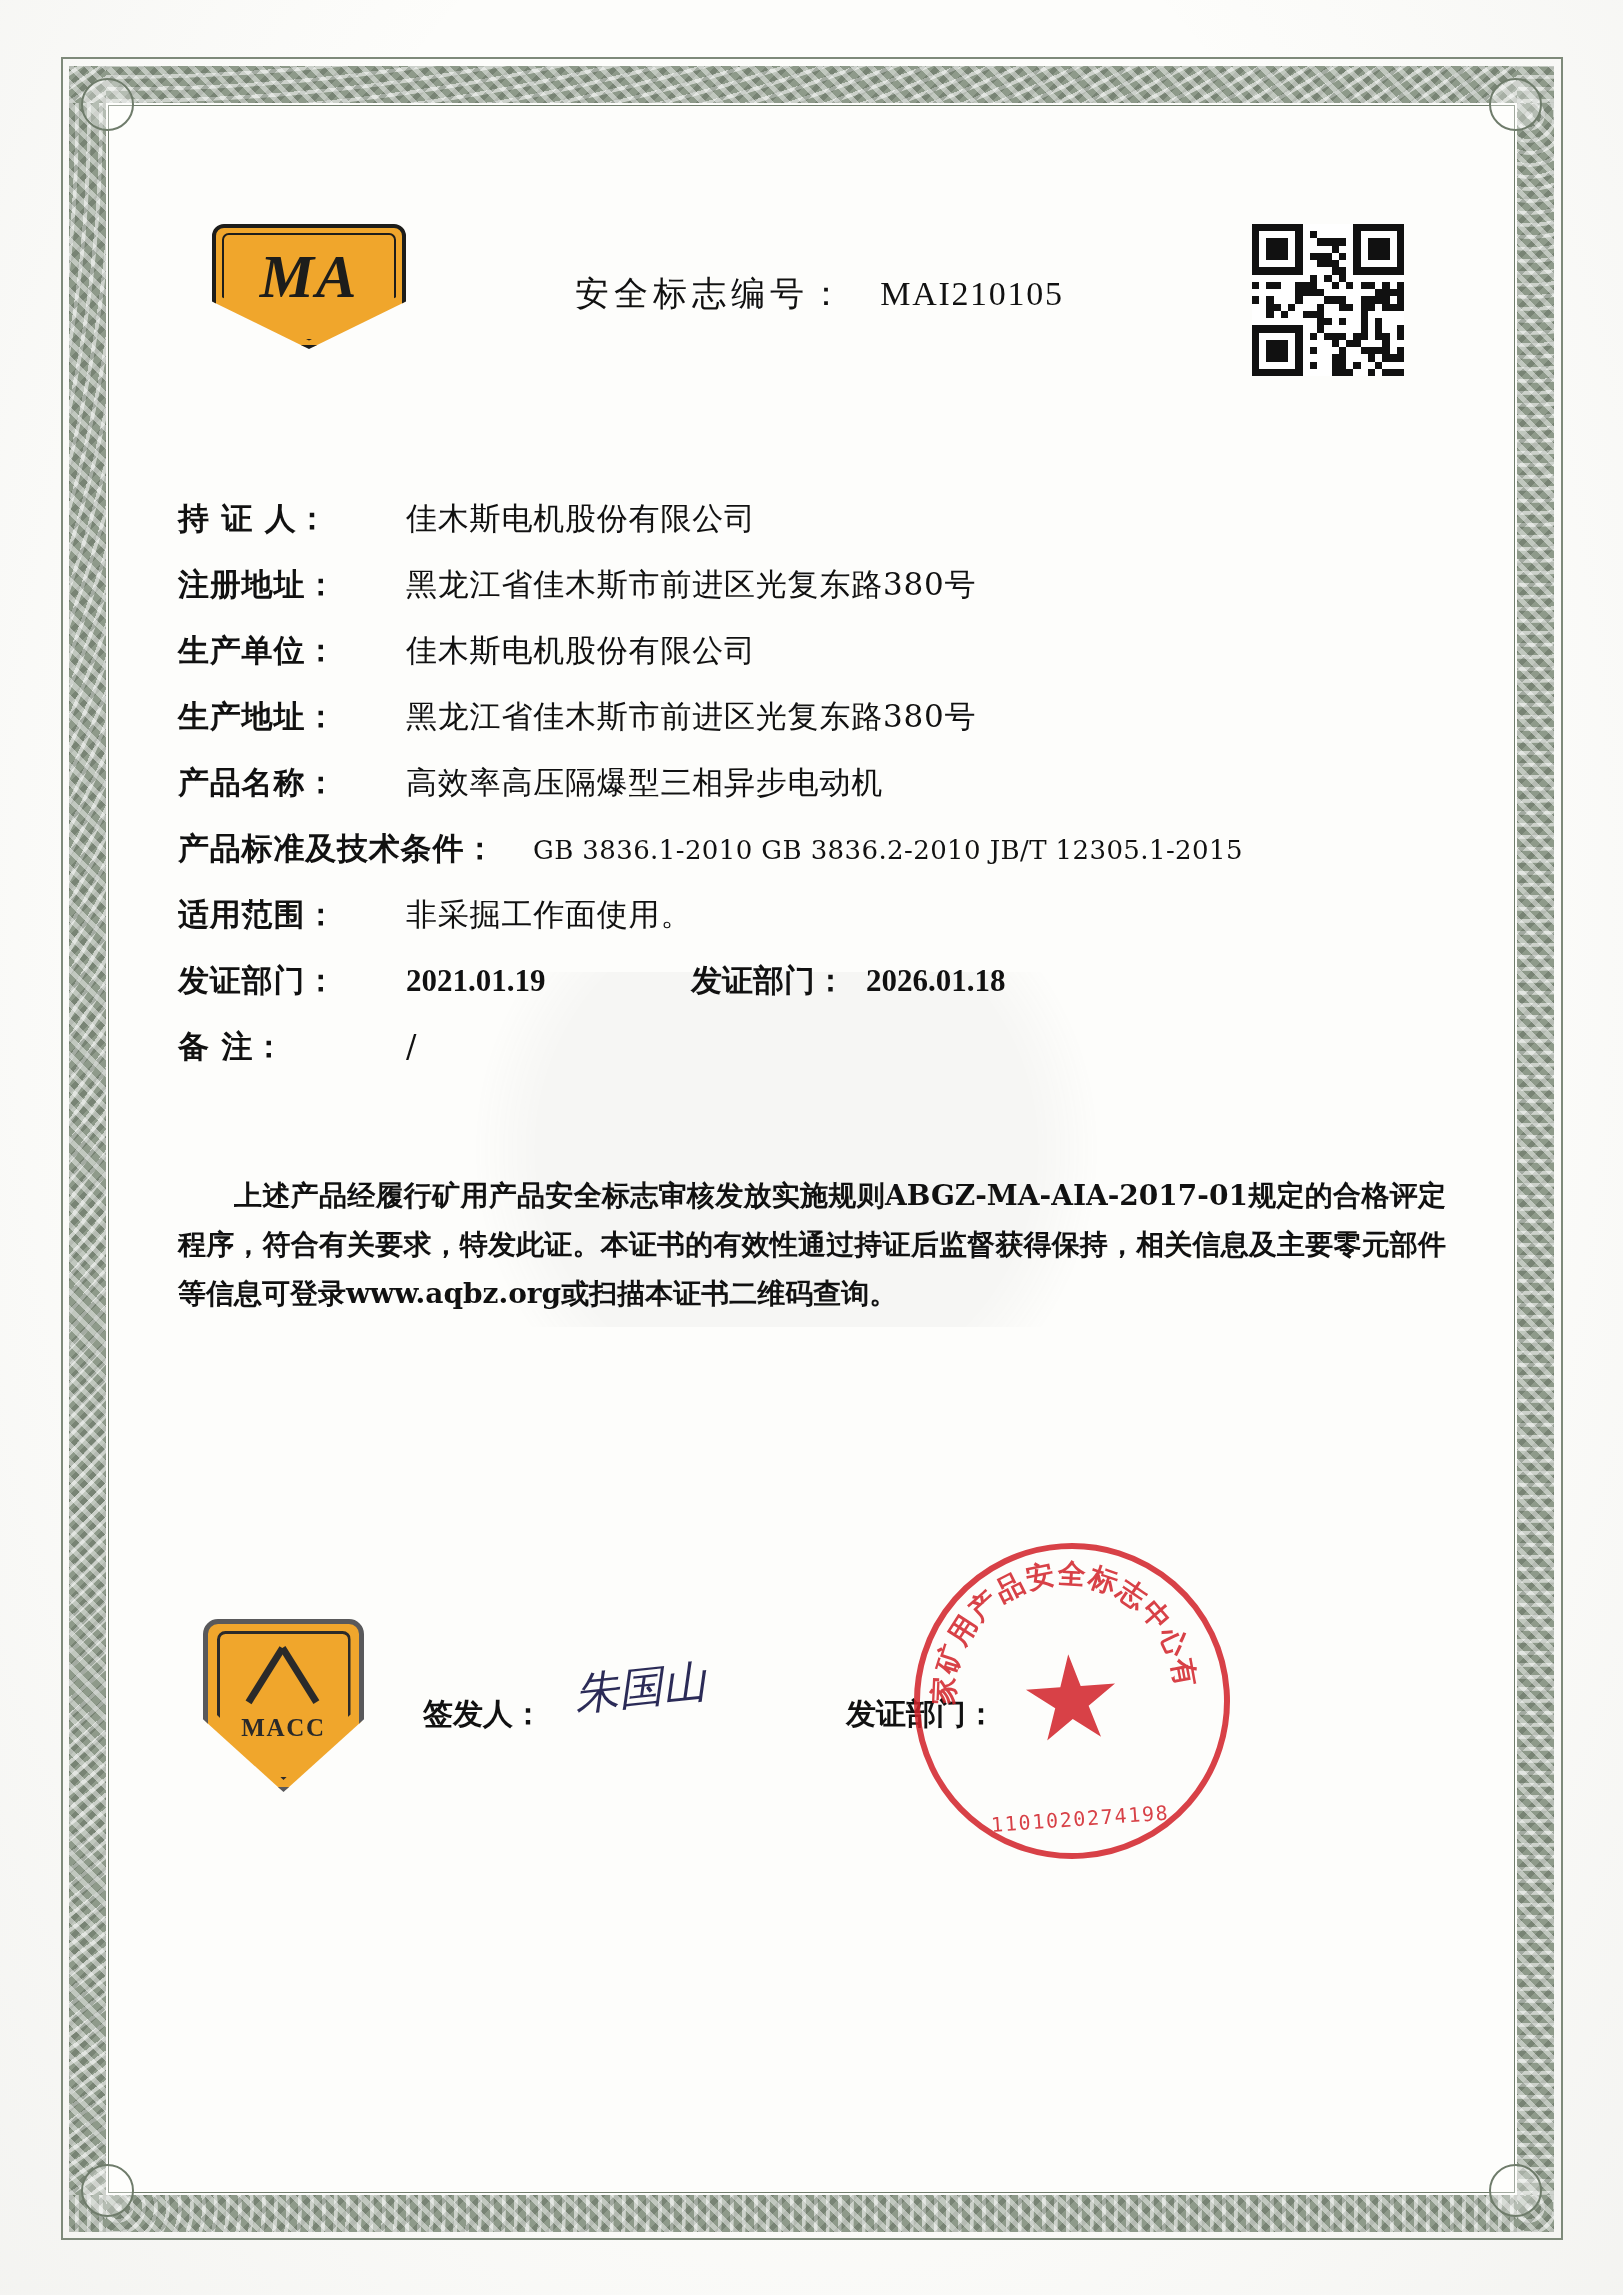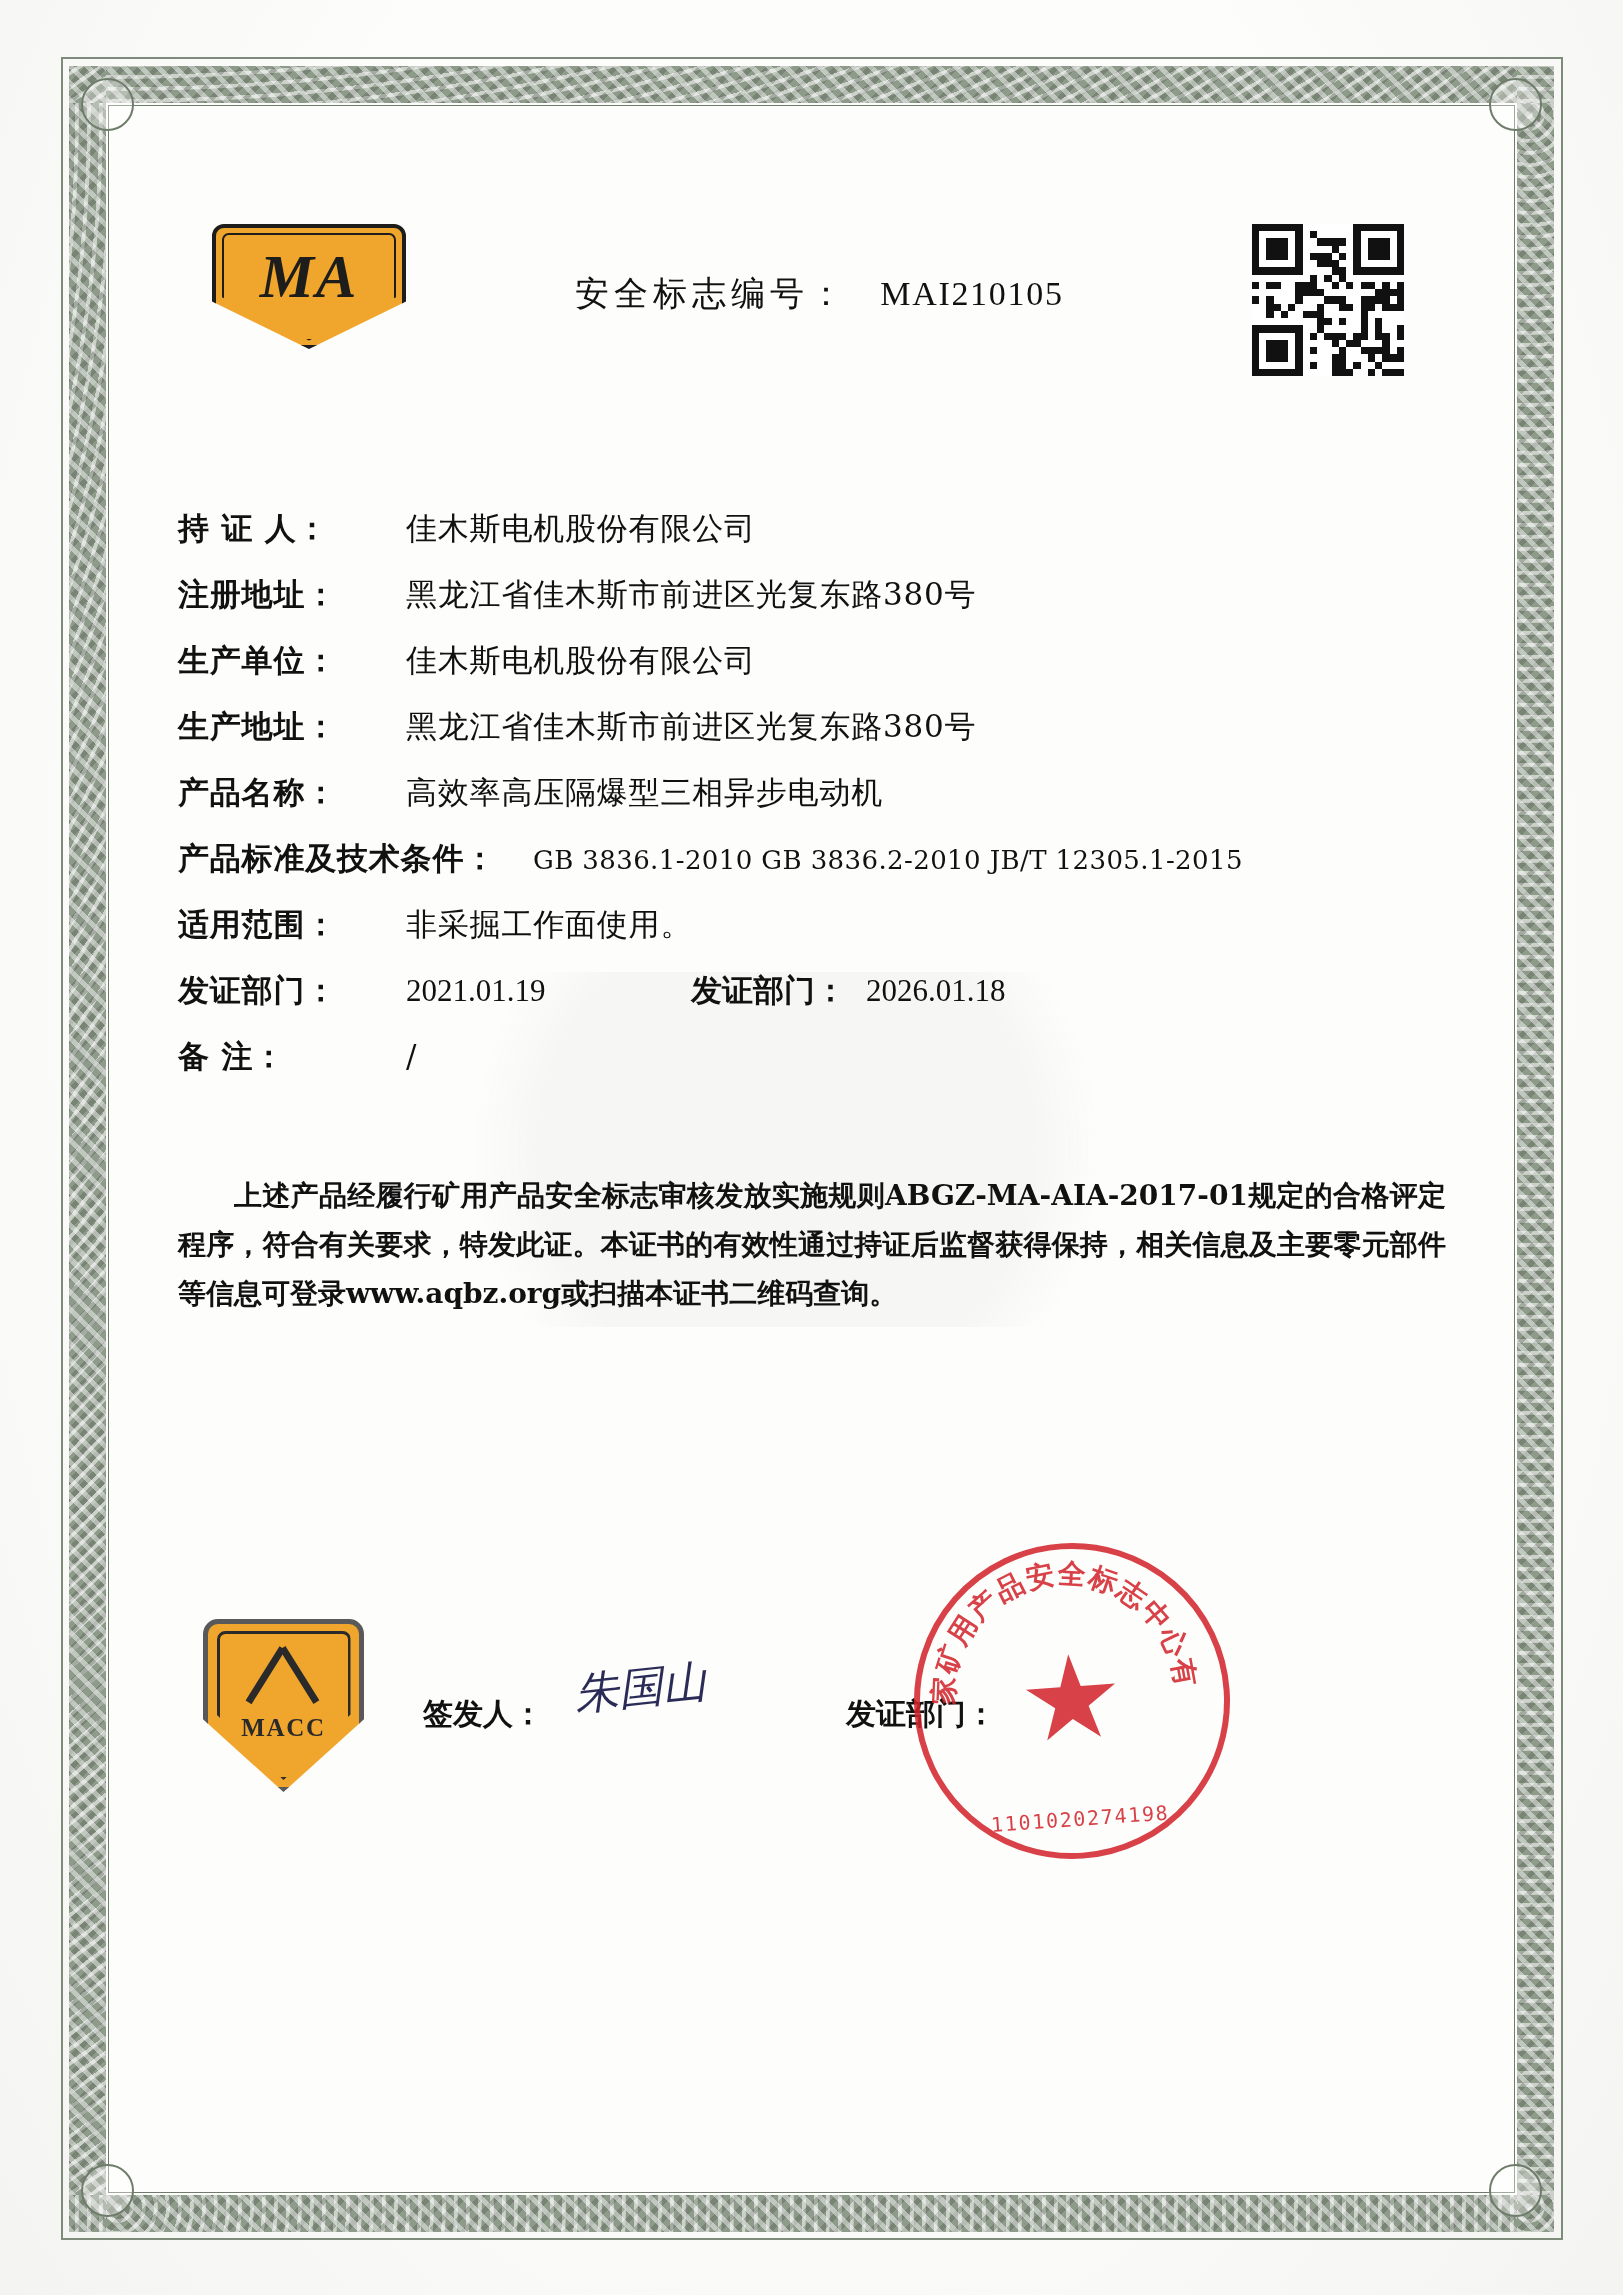--- a/index.html
+++ b/index.html
@@ -173,21 +173,21 @@
     font-family: "DejaVu Serif", "Liberation Serif", serif;
     font-weight: bold;
     font-size: 81px;
     letter-spacing: 10px;
     color: #0d0d0d;
   }
 
   
   .fields {
     position: absolute;
-    left: 51px; top: 385px;
+    left: 51px; top: 375px;
     width: 1285px;
   }
   .row {
     display: flex;
     align-items: baseline;
     margin-bottom: 24px;
     font-size: 31px;
     color: #111;
   }
   .row .lbl {
@@ -206,21 +206,21 @@
   .row .val.small { font-size: 26px; letter-spacing: 0.4px; }
 
   .row-split { display: flex; align-items: baseline; }
   .row-split .lbl2 {
     width: 169px;
     font-weight: bold;
     text-align: right;
     margin-right: 20px;
     font-family: "DejaVu Serif", "Liberation Serif", serif;
   }
-  .row-split .val2 { width: 271px; }
+  .row-split .val2 { width: 271px; font-weight: bold; }
 
   
   .statement {
     position: absolute;
     left: 51px; top: 1048px;
     width: 1268px;
     font-size: 28px;
     line-height: 1.75;
     color: #111;
     text-align: justify;

